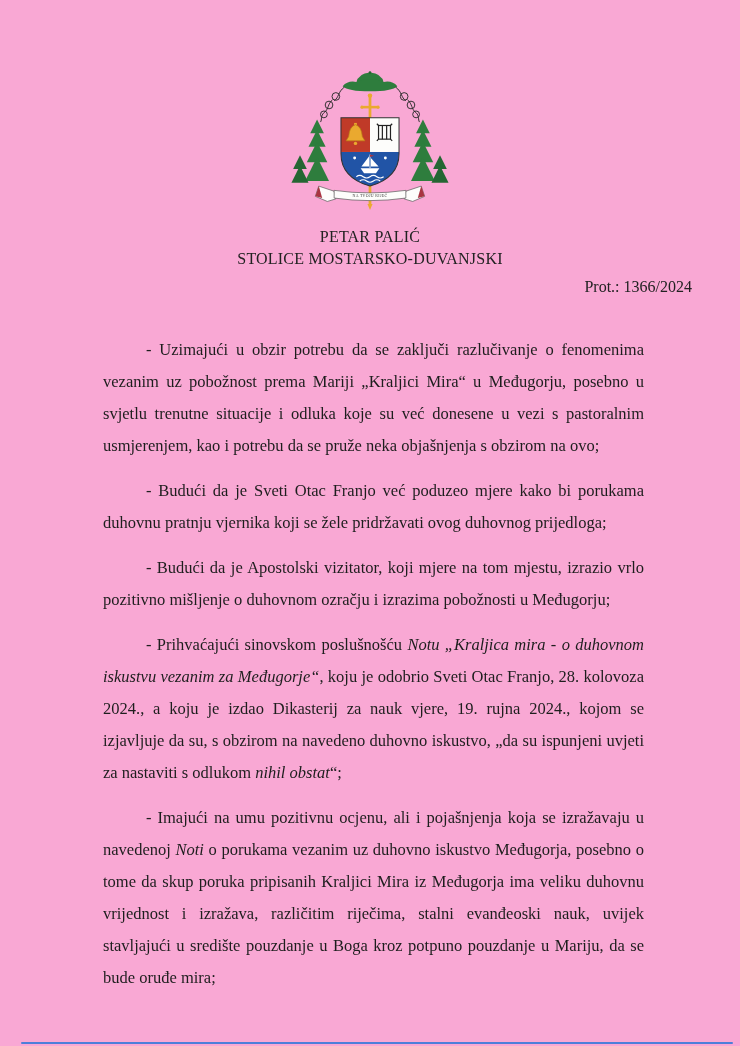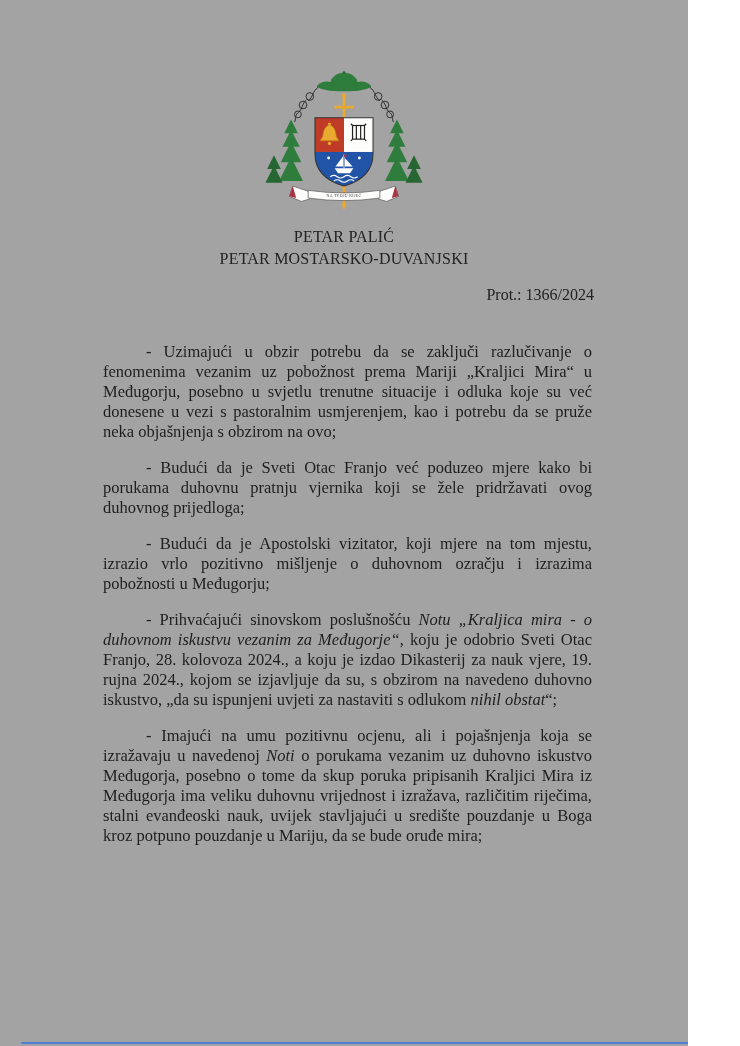--- a/index.html
+++ b/index.html
@@ -1,59 +1,59 @@
 <!DOCTYPE html>
 <html><head>
 <meta charset="utf-8">
 <style>
   html, body { margin: 0; padding: 0; background: #ffffff; }
   .page {
     position: relative;
-    width: 688px;
+    width: 740px;
     height: 1046px;
-    background: #a3a3a3;
+    background: #f9a8d4;
     font-family: "Liberation Serif", serif;
     color: #1d1d1d;
     overflow: hidden;
   }
   .crest-wrap { text-align: center; padding-top: 70px; }
   .header-block {
     text-align: center;
     margin-top: 12px;
     font-size: 16px;
     line-height: 22px;
     letter-spacing: 0.2px;
     color: #222;
   }
   .prot-line {
     text-align: right;
-    padding-right: 94px;
-    margin-top: 16px;
+    padding-right: 48px;
+    margin-top: 8px;
     font-size: 16px;
     color: #222;
   }
   .doc-title {
     text-align: center;
     margin-top: 30px;
     font-weight: bold;
     font-variant: small-caps;
     font-size: 17.5px;
     letter-spacing: 0.4px;
     color: #1a1a1a;
   }
   .content {
     margin-top: 38px;
     padding: 0 96px 0 103px;
     font-size: 16.5px;
     text-align: justify;
     color: #1e1e1e;
   }
   .content p.para {
-    margin: 16px 0 13px 0;
-    line-height: 20px;
+    margin: 4px 0 13px 0;
+    line-height: 32px;
     text-indent: 43px;
   }
   .content em { font-style: italic; }
   .bottom-divider {
     position: absolute;
     left: 21px;
     width: 712px;
     bottom: 2px;
     height: 2px;
     border-radius: 1px;
@@ -161,21 +161,21 @@
         <path d="M142 142 L160 136 L164 148 L150 154 L140 151 Z" stroke="#555" stroke-width="0.8" fill="#fdfdfb"></path>
         <path d="M160 136 L164 148 L156 150 Z" fill="#a93442"></path>
         <path d="M58 141 Q100 147 142 141 L142 150 Q100 156 58 150 Z" stroke="#555" stroke-width="0.8" fill="#fdfdfb"></path>
         <text x="100" y="148.6" text-anchor="middle" class="motto-text">NA TVOJU RIJEČ</text>
       </g>
     </svg>
   </div>
 
   <div class="header-block">
     <div>PETAR PALIĆ</div>
-    <div>PETAR MOSTARSKO-DUVANJSKI</div>
+    <div>STOLICE MOSTARSKO-DUVANJSKI</div>
   </div>
 
   <div class="prot-line">Prot.: 1366/2024</div>
 
 
   <div class="content">
       <p class="para"><span>- Uzimajući u obzir potrebu da se zaključi razlučivanje o fenomenima vezanim uz pobožnost prema Mariji „Kraljici Mira“ u Međugorju, posebno u svjetlu trenutne situacije i odluka koje su već donesene u vezi s pastoralnim usmjerenjem, kao i potrebu da se pruže neka objašnjenja s obzirom na ovo;</span></p>
       <p class="para"><span>- Budući da je Sveti Otac Franjo već poduzeo mjere kako bi porukama duhovnu pratnju vjernika koji se žele pridržavati ovog duhovnog prijedloga;</span></p>
       <p class="para"><span>- Budući da je Apostolski vizitator, koji mjere na tom mjestu, izrazio vrlo pozitivno mišljenje o duhovnom ozračju i izrazima pobožnosti u Međugorju;</span></p>
       <p class="para"><span>- Prihvaćajući sinovskom poslušnošću </span><em>Notu „Kraljica mira - o duhovnom iskustvu vezanim za Međugorje“</em><span>, koju je odobrio Sveti Otac Franjo, 28. kolovoza 2024., a koju je izdao Dikasterij za nauk vjere, 19. rujna 2024., kojom se izjavljuje da su, s obzirom na navedeno duhovno iskustvo, „da su ispunjeni uvjeti za nastaviti s odlukom </span><em>nihil obstat</em><span>“;</span></p>

